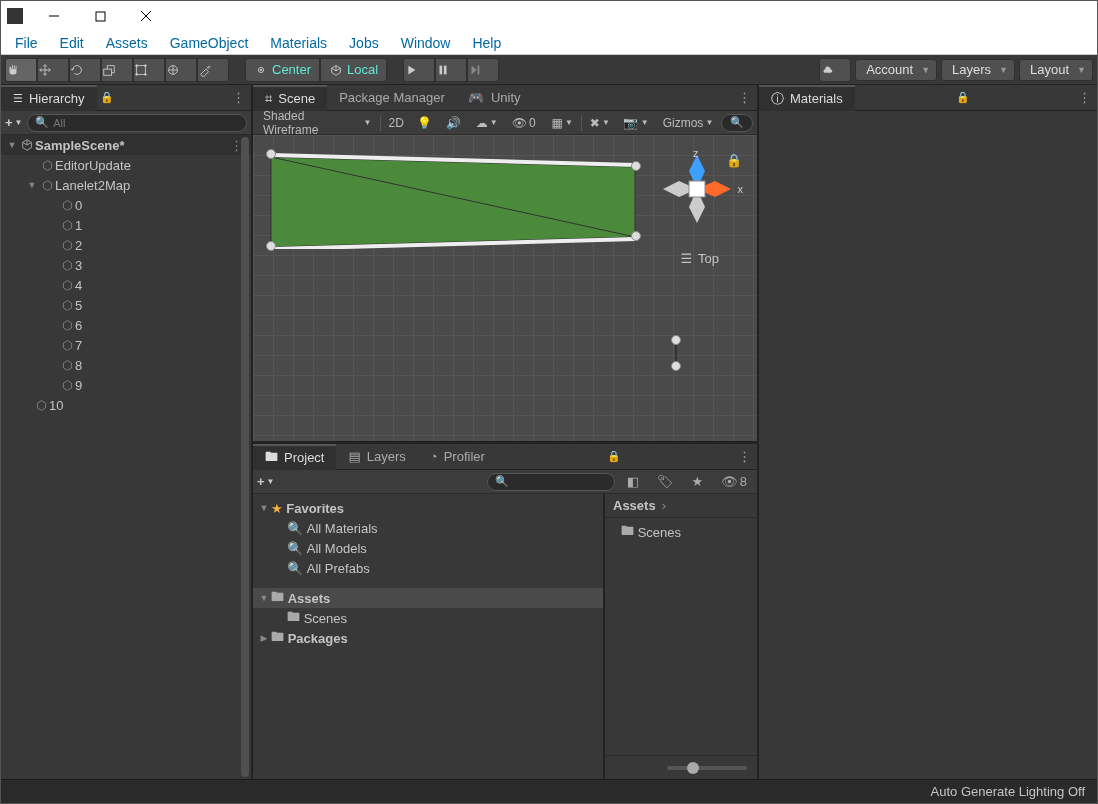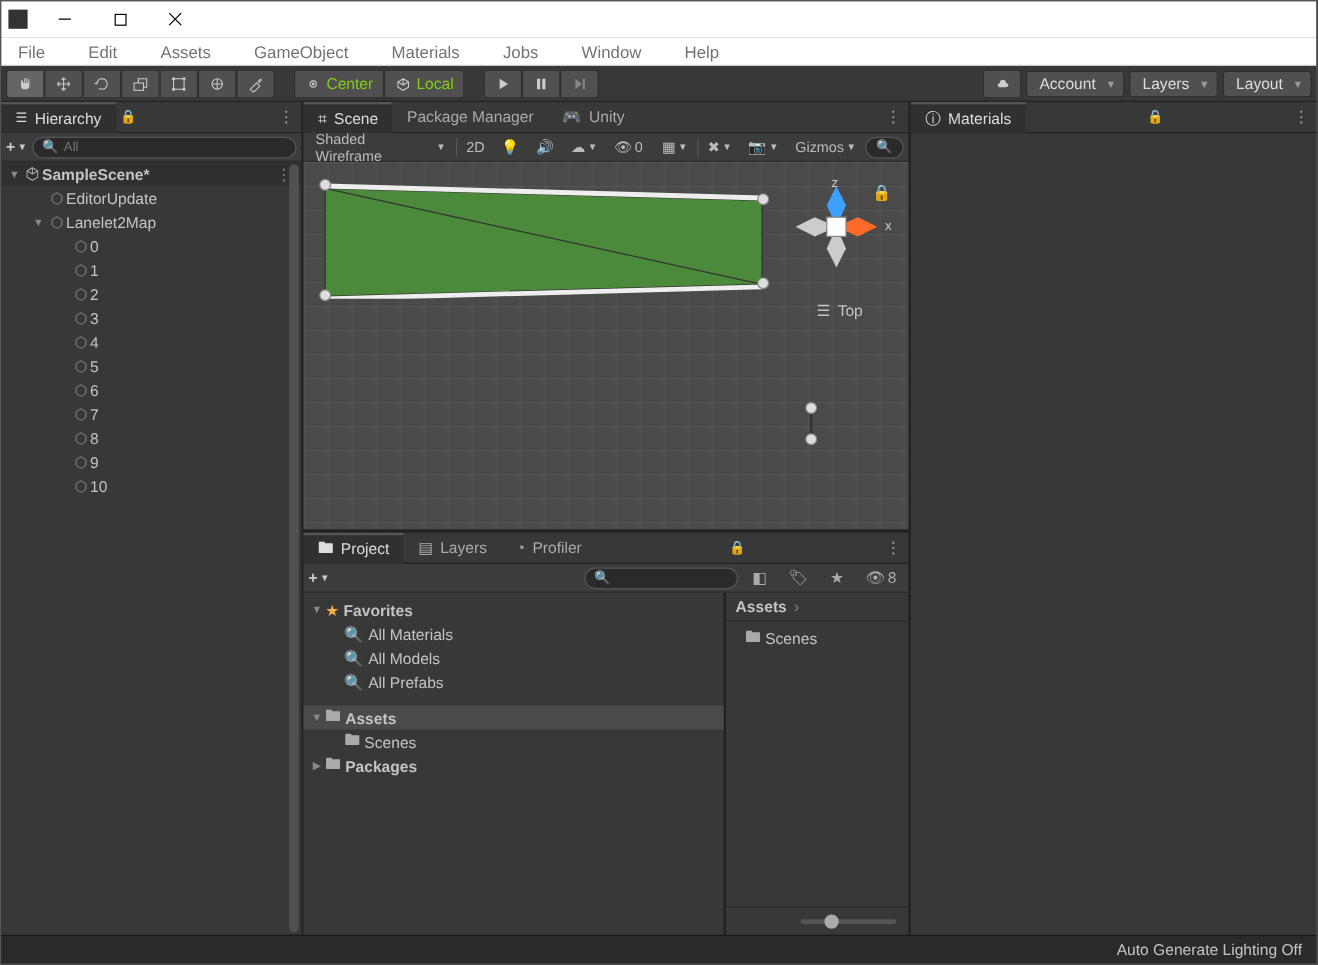--- a/index.html
+++ b/index.html
@@ -3,24 +3,24 @@
 <meta charset="utf-8">
 <style>
 * { margin:0; padding:0; box-sizing:border-box; font-family:"Segoe UI",Arial,sans-serif; -webkit-user-select:none; user-select:none; }
 body { background:#383838; color:#c4c4c4; font-size:13px; overflow:hidden; width:1098px; height:804px; position:relative; border:1px solid #555; }
 .titlebar { height:30px; background:#fff; color:#000; display:flex; align-items:center; padding-left:6px; }
 .titlebar .icon { width:16px; height:16px; background:#333; margin-right:8px; }
 .titlebar .title { flex:1; font-size:13px; overflow:hidden; text-overflow:ellipsis; white-space:nowrap; }
 .winbtns { display:flex; height:100%; }
 .winbtn { width:46px; display:flex; align-items:center; justify-content:center; font-size:14px; }
 .winbtn svg { stroke:#000; stroke-width:1; fill:none; }
-.menubar { height:24px; background:#fff; color:#737373; display:flex; align-items:center; padding:0 4px; gap:16px; border-bottom:1px solid #ccc;}
+.menubar { height:24px; background:#fff; color:#0369a1; display:flex; align-items:center; padding:0 4px; gap:2px; border-bottom:1px solid #ccc;}
 .menubar .mitem { padding:2px 10px; font-size:14px; }
 .toolbar { height:30px; background:#383838; display:flex; align-items:center; padding:0 4px; gap:4px; border-bottom:1px solid #222;}
-.tbtn { width:32px; height:24px; background:#505050; border:1px solid #303030; border-radius:3px; display:flex; align-items:center; justify-content:center; color:#84cc16; }
+.tbtn { width:32px; height:24px; background:#505050; border:1px solid #303030; border-radius:3px; display:flex; align-items:center; color:#5eead4; }
 .tbtngrp { display:flex; }
 .tbtngrp .tbtn { border-radius:0; }
 .tbtngrp .tbtn:first-child { border-radius:3px 0 0 3px; }
 .tbtngrp .tbtn:last-child { border-radius:0 3px 3px 0; }
 .tbtn.wide { width:auto; padding:0 8px; gap:4px; }
 .tbtn.active { background:#656565; }
 .toolbar .spacer { flex:1; }
 .drop { height:22px; background:#505050; border:1px solid #303030; border-radius:3px; display:flex; align-items:center; padding:0 6px 0 10px; gap:8px; color:#ddd; font-size:13px; }
 .drop .carat { font-size:9px; color:#999; }
 .main { position:absolute; top:84px; left:0; right:0; bottom:24px; display:flex; }
@@ -323,21 +323,21 @@
           <span>8</span>
         </div>
       <div class="hrow" style="padding-left:58px;">
           <span class="cube">
             <svg width="13" height="13" viewBox="0 0 16 16" stroke="#888" fill="none">
               <path d="M8 2l5 3v6l-5 3-5-3V5z"></path>
             </svg>
           </span>
           <span>9</span>
         </div>
-      <div class="hrow" style="padding-left:58px;">
+      <div class="hrow" style="padding-left:32px;">
           <span class="cube">
             <svg width="13" height="13" viewBox="0 0 16 16" stroke="#888" fill="none">
               <path d="M8 2l5 3v6l-5 3-5-3V5z"></path>
             </svg>
           </span>
           <span>10</span>
         </div>
       <div class="scrollbar-v" style="right:2px;"></div>
     </div>
   </div>

